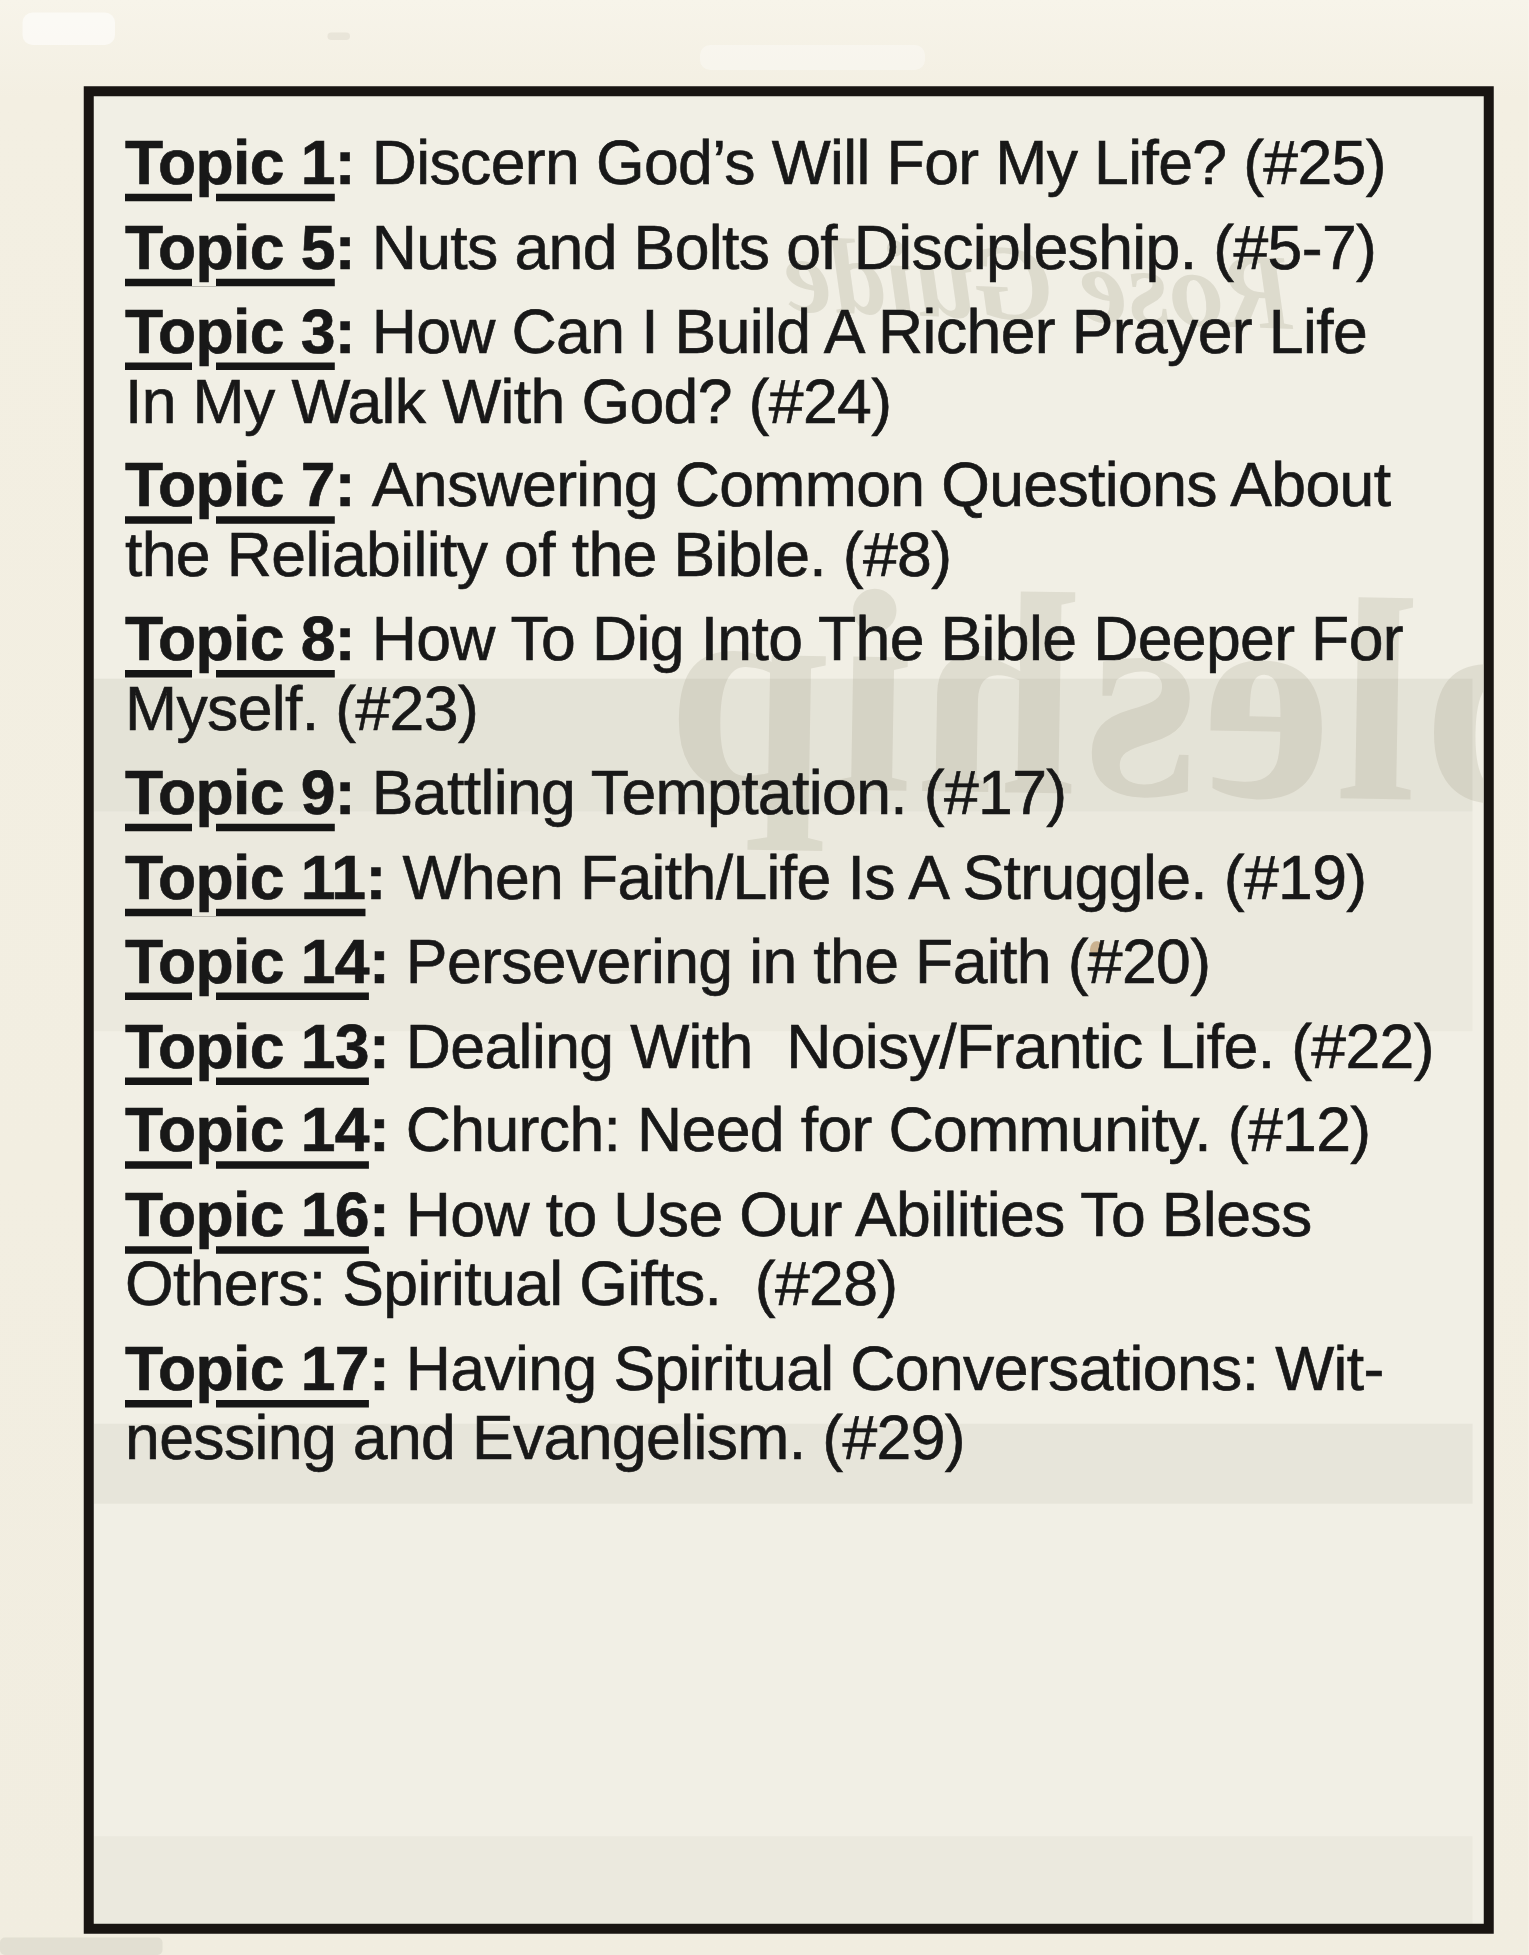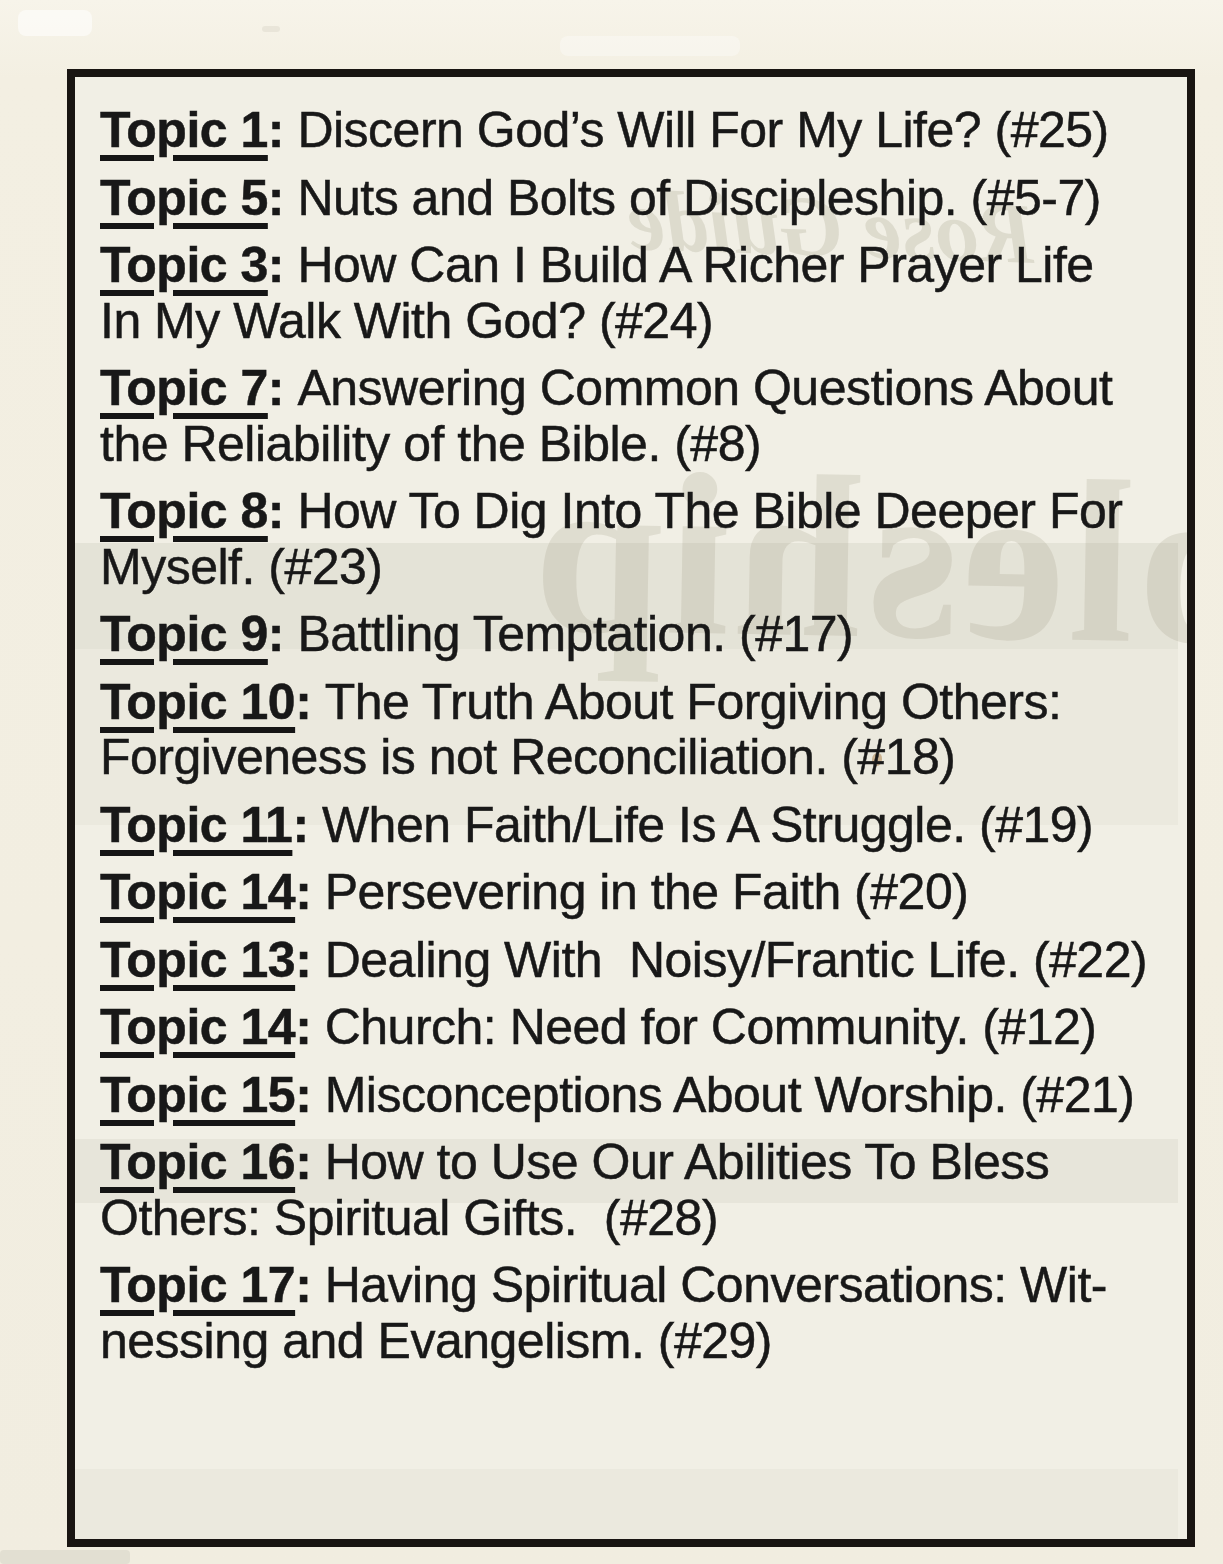--- a/index.html
+++ b/index.html
@@ -159,26 +159,23 @@
     <div class="topics-list">
         <p class="topic"><span class="topic-label">Topic 1</span><span class="topic-colon">: </span><span class="topic-text">Discern God’s Will For My Life? (#25)</span></p>
         <p class="topic"><span class="topic-label">Topic 5</span><span class="topic-colon">: </span><span class="topic-text">Nuts and Bolts of Discipleship. (#5-7)</span></p>
         <p class="topic"><span class="topic-label">Topic 3</span><span class="topic-colon">: </span><span class="topic-text">How Can I Build A Richer Prayer Life
 In My Walk With God? (#24)</span></p>
         <p class="topic"><span class="topic-label">Topic 7</span><span class="topic-colon">: </span><span class="topic-text">Answering Common Questions About
 the Reliability of the Bible. (#8)</span></p>
         <p class="topic"><span class="topic-label">Topic 8</span><span class="topic-colon">: </span><span class="topic-text">How To Dig Into The Bible Deeper For
 Myself. (#23)</span></p>
         <p class="topic"><span class="topic-label">Topic 9</span><span class="topic-colon">: </span><span class="topic-text">Battling Temptation. (#17)</span></p>
-        <p class="topic"><span class="topic-label">Topic 10</span><span class="topic-colon">: </span><span class="topic-text">The Truth About Forgiving Others:
-Forgiveness is not Reconciliation. (#18)</span></p>
         <p class="topic"><span class="topic-label">Topic 11</span><span class="topic-colon">: </span><span class="topic-text">When Faith/Life Is A Struggle. (#19)</span></p>
         <p class="topic"><span class="topic-label">Topic 14</span><span class="topic-colon">: </span><span class="topic-text">Persevering in the Faith (#20)</span></p>
         <p class="topic"><span class="topic-label">Topic 13</span><span class="topic-colon">: </span><span class="topic-text">Dealing With  Noisy/Frantic Life. (#22)</span></p>
         <p class="topic"><span class="topic-label">Topic 14</span><span class="topic-colon">: </span><span class="topic-text">Church: Need for Community. (#12)</span></p>
-        <p class="topic"><span class="topic-label">Topic 15</span><span class="topic-colon">: </span><span class="topic-text">Misconceptions About Worship. (#21)</span></p>
         <p class="topic"><span class="topic-label">Topic 16</span><span class="topic-colon">: </span><span class="topic-text">How to Use Our Abilities To Bless
 Others: Spiritual Gifts.  (#28)</span></p>
         <p class="topic"><span class="topic-label">Topic 17</span><span class="topic-colon">: </span><span class="topic-text">Having Spiritual Conversations: Wit-
 nessing and Evangelism. (#29)</span></p>
       </div>
   </div>
 </div>
 
 </body></html>

